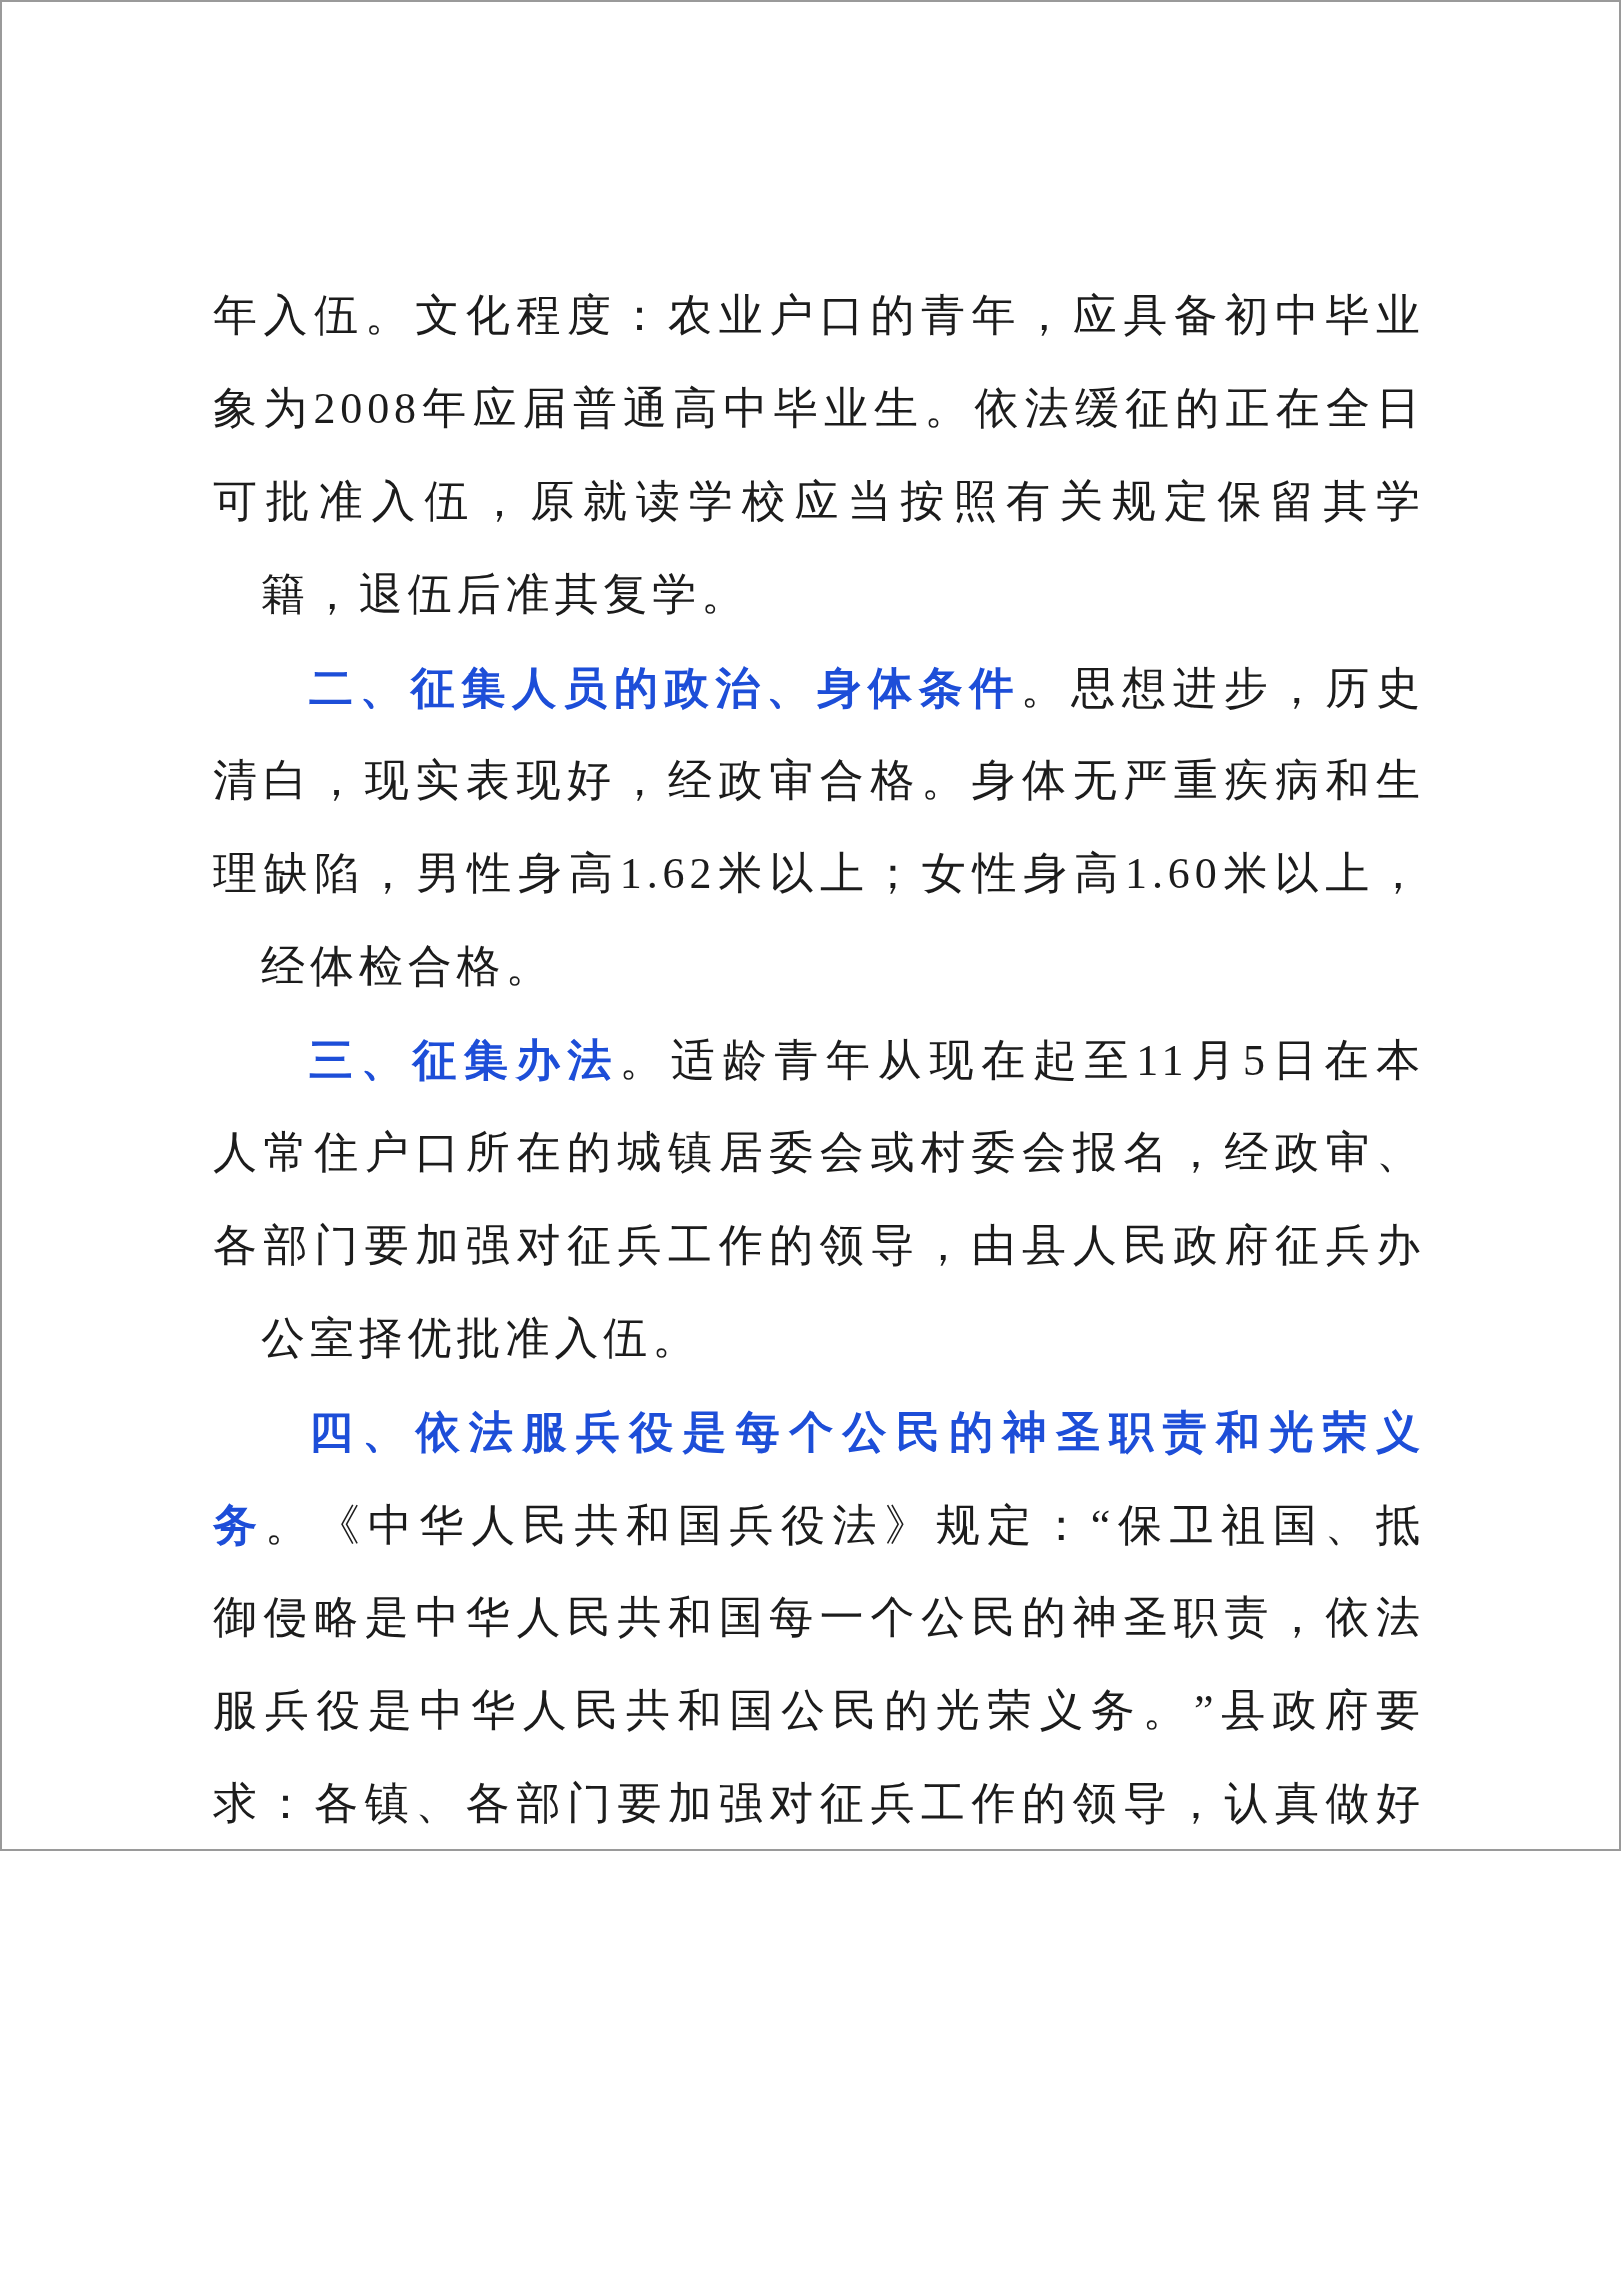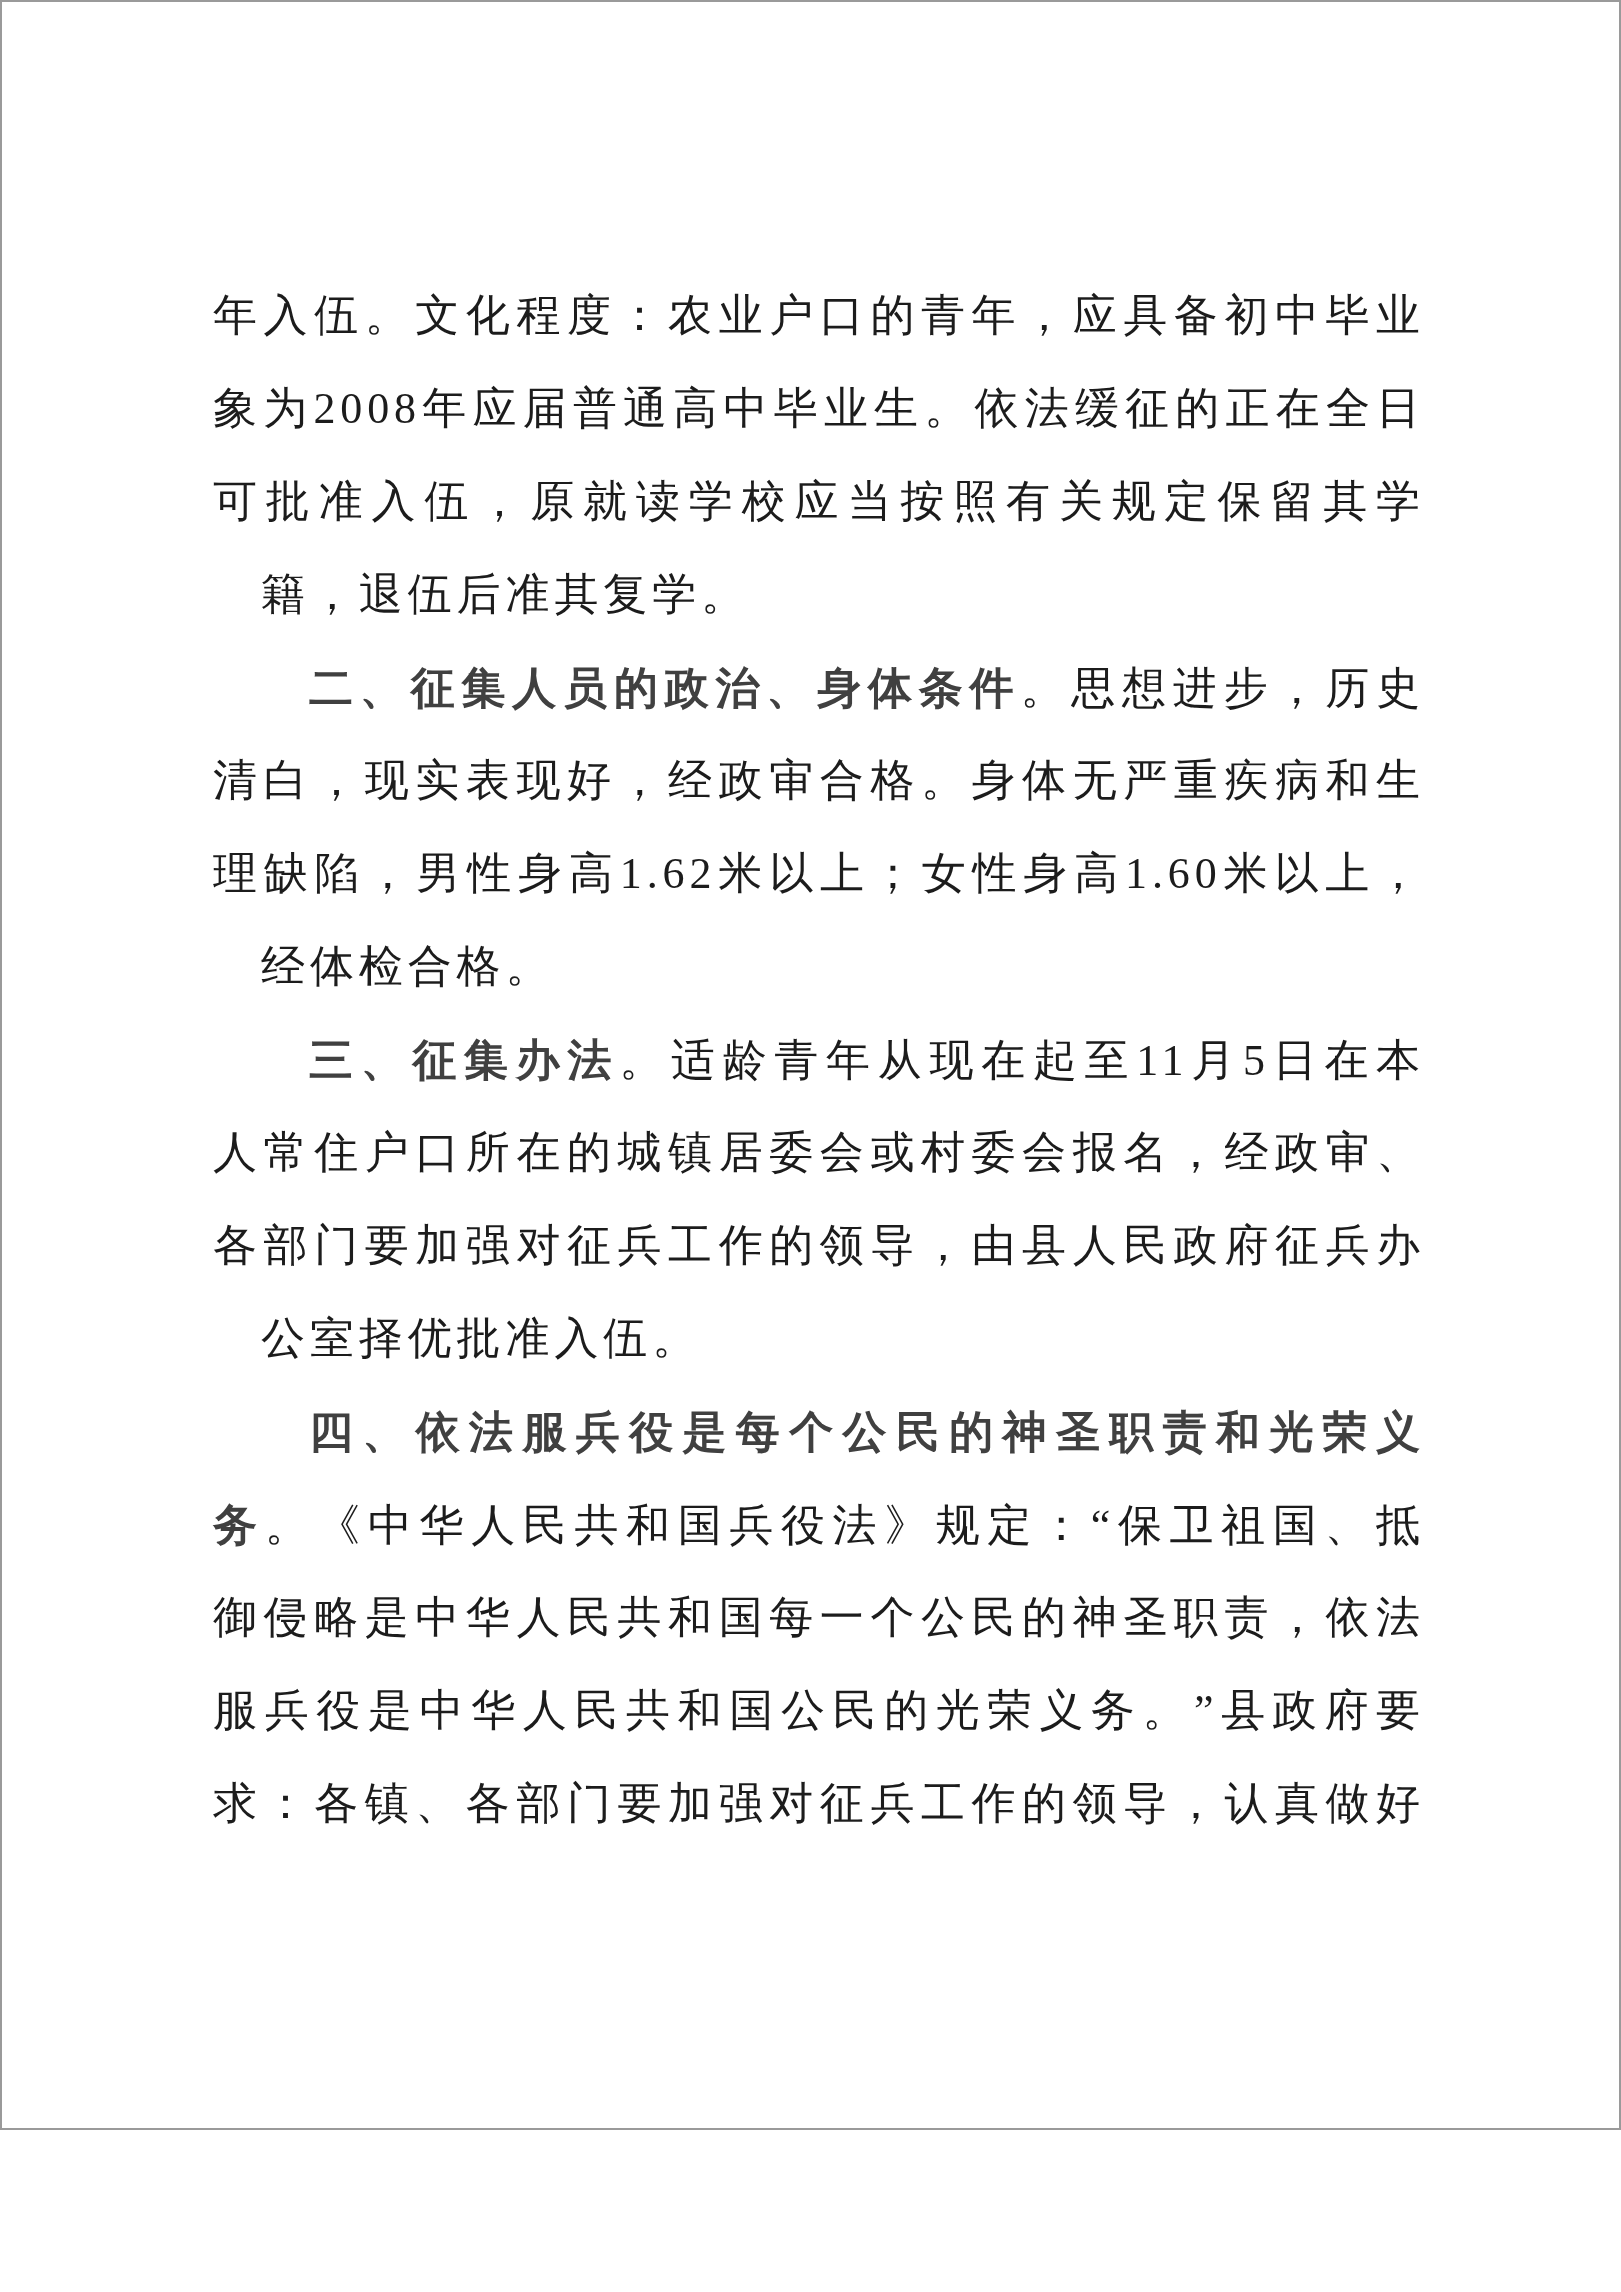--- a/index.html
+++ b/index.html
@@ -3,21 +3,21 @@
 <meta charset="utf-8">
 <style>
   html, body {
     margin: 0;
     padding: 0;
     background: #ffffff;
   }
   .page {
     position: relative;
     width: 1621px;
-    height: 2130px;
+    height: 1851px;
     box-sizing: border-box;
     background: var(--page-bg, #ffffff);
     border: 2px solid var(--border-color, #9a9a9a);
     overflow: hidden;
     font-family: "Liberation Serif", serif;
   }
   .content {
     position: absolute;
     left: 211px;
     top: 267px;
@@ -36,21 +36,21 @@
   .line.last {
     text-align-last: left;
     margin-left: 48px;
   }
   .line.indent {
     padding-left: 96px;
   }
   .line b {
     font-family: "Liberation Sans", sans-serif;
     font-weight: 700;
-    color: #404040;
+    color: #1d4ed8;
   }
 </style>
 </head>
 <body>
 
 <div class="page">
   <div class="content">
       <div class="line"><span>年入伍。文化程度：农业户口的青年，应具备初中毕业</span></div>
       <div class="line"><span>象为2008年应届普通高中毕业生。依法缓征的正在全日</span></div>
       <div class="line"><span>可批准入伍，原就读学校应当按照有关规定保留其学</span></div>

